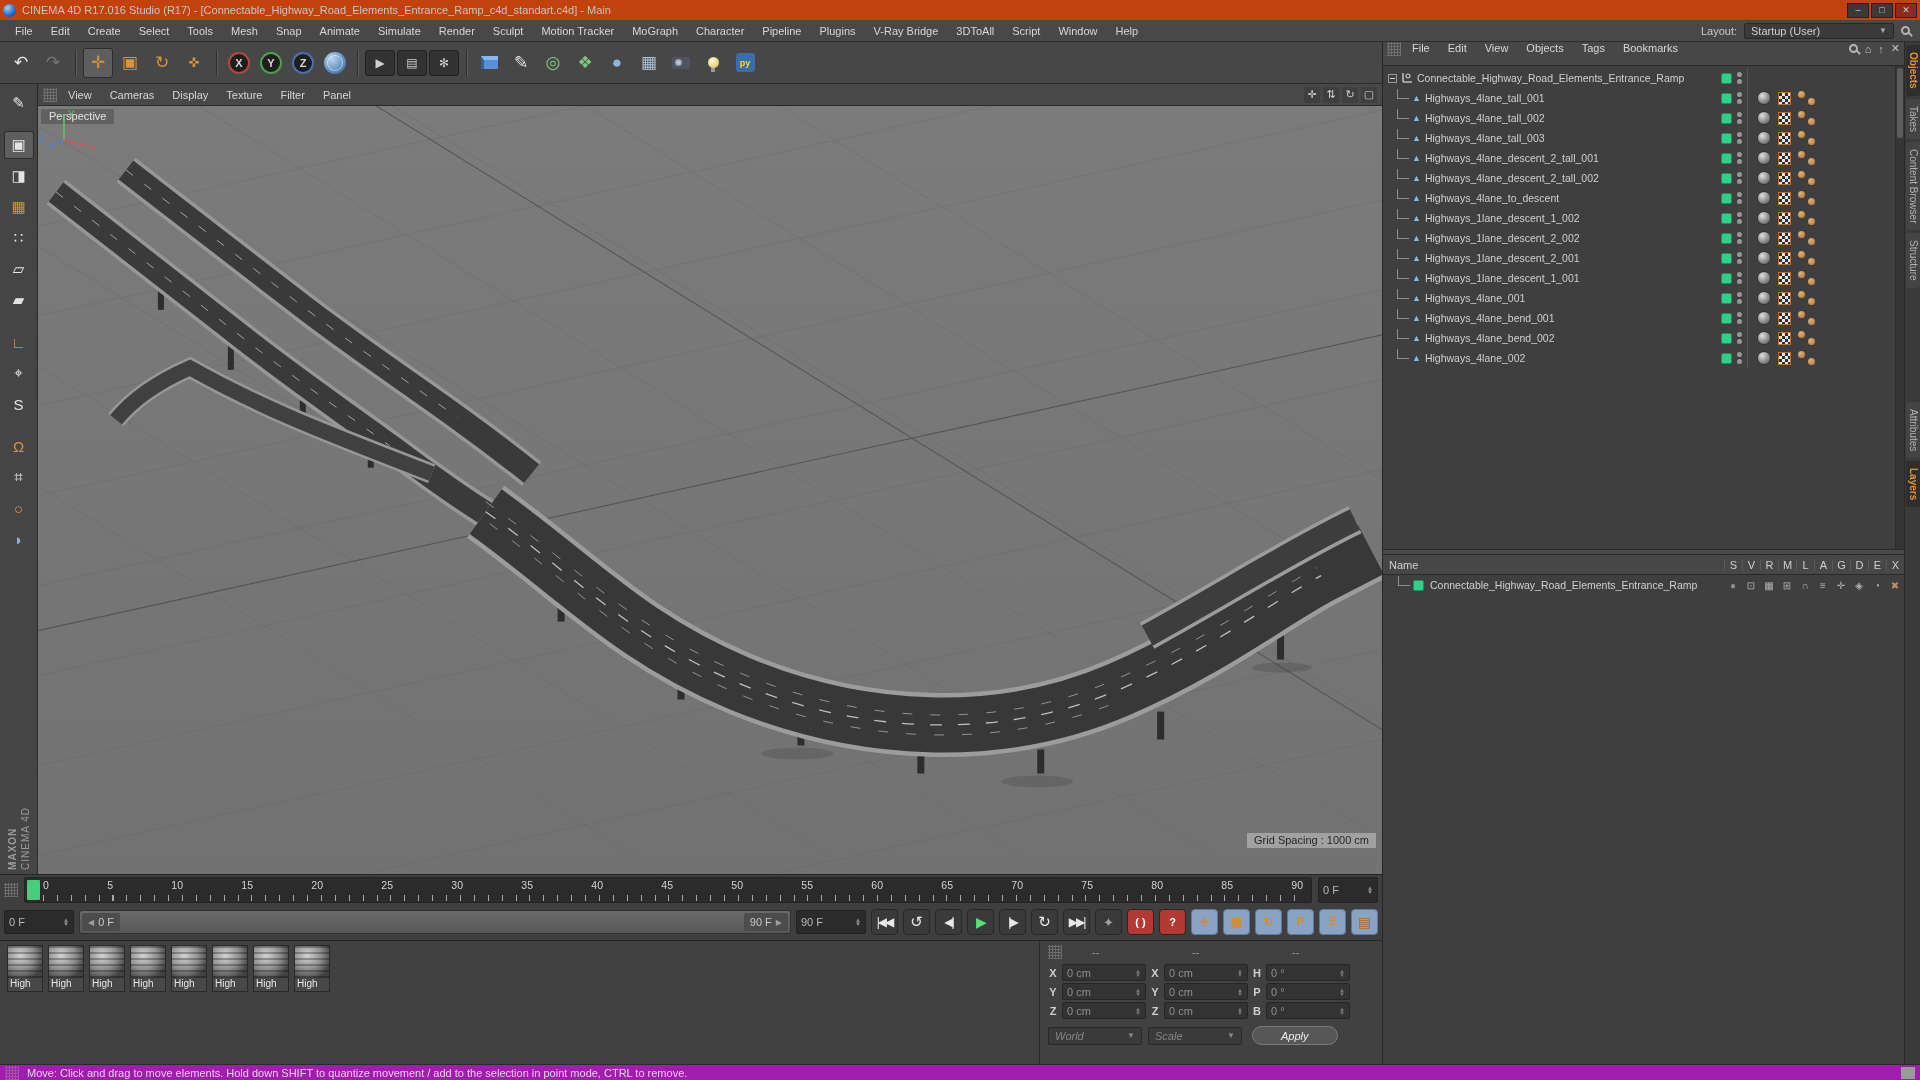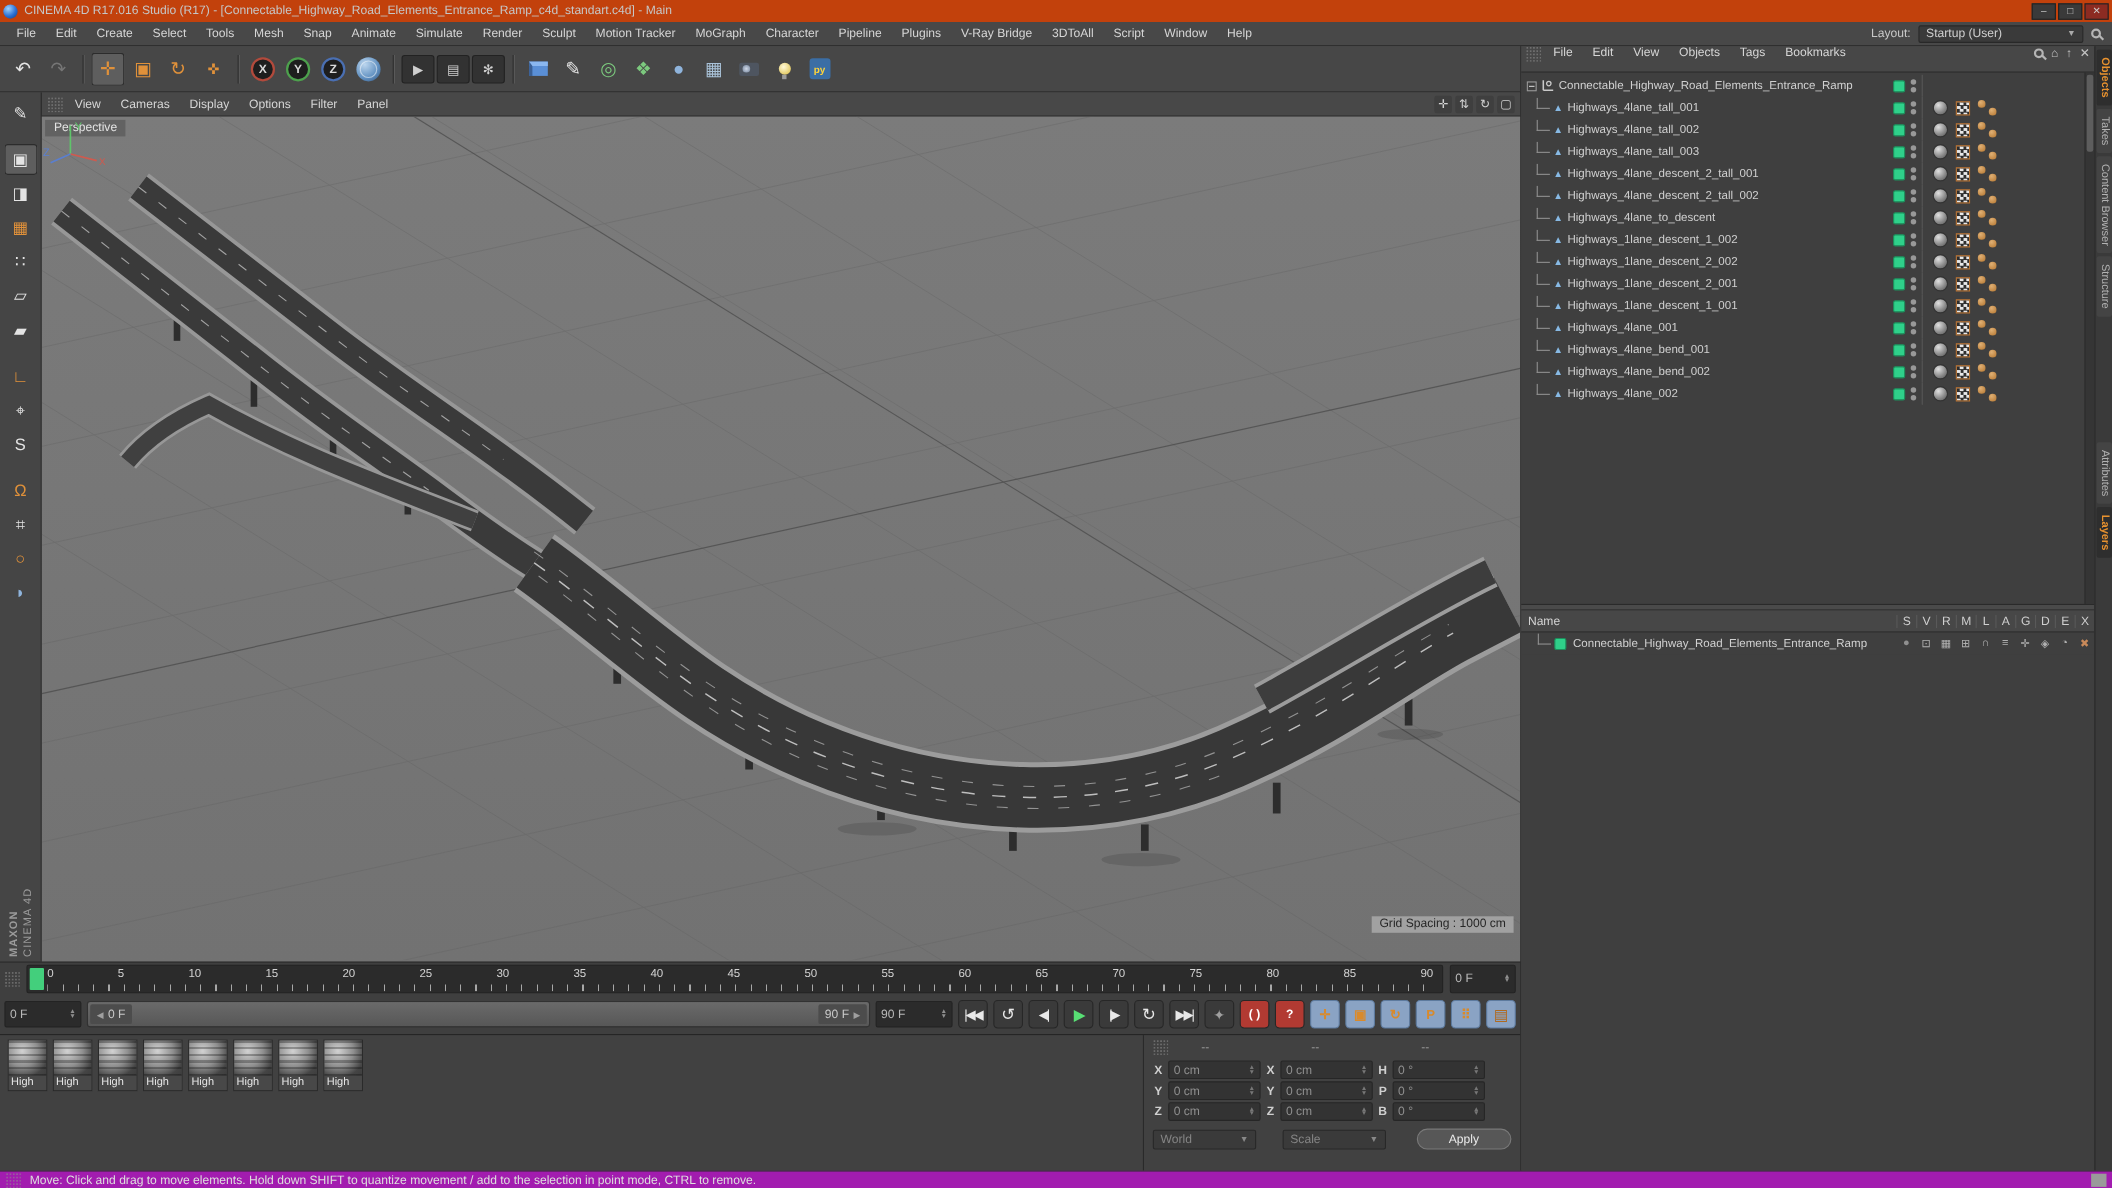--- a/index.html
+++ b/index.html
@@ -94,21 +94,21 @@
      repeating-linear-gradient(0deg,rgba(0,0,0,.28) 0 2px,transparent 2px 6px),
      radial-gradient(circle at 36% 30%,#d2d2d2,#8f8f8f 45%,#454545 78%,#3c3c3c);}
   .mat-label{height:13px;font-size:10px;color:#e6e6e6;padding:0 2px;overflow:hidden;white-space:nowrap;background:#484848;}
   .coords{flex:1;padding:3px 8px;display:flex;flex-direction:column;gap:3px;}
   .coord-head{display:flex;align-items:center;gap:4px;height:16px;color:#9b9b9b;}
   .coord-head .hh{width:96px;padding-left:26px;}
   .crow{display:flex;align-items:center;gap:4px;height:19px;}
   .clab{width:10px;text-align:center;color:#cfcfcf;font-weight:bold;}
   .cfield{width:84px;height:17px;background:#333;border:1px solid #262626;border-radius:2px;color:#8f8f8f;display:flex;align-items:center;padding:0 4px;}
   .cfield .spin{margin-left:auto;display:flex;flex-direction:column;line-height:4px;font-size:6px;color:#777;}
-  .coord-foot{display:flex;align-items:center;gap:24px;margin-top:3px;}
+  .coord-foot{display:flex;align-items:center;gap:6px;margin-top:3px;font-style:italic;}
   .cselect{width:94px;height:18px;background:#3a3a3a;border:1px solid #282828;border-radius:2px;color:#858585;display:flex;align-items:center;padding:0 6px;}
   .cselect .caret{margin-left:auto;font-size:8px;color:#888;}
   .apply-btn{margin-left:4px;height:19px;padding:0 28px;border-radius:10px;background:#575757;border:1px solid #7a7a7a;color:#ececec;display:flex;align-items:center;}
   
   .right-col{flex:1;display:flex;background:#3f3f3f;min-width:0;}
   .right-panels{flex:1;display:flex;flex-direction:column;min-width:0;}
   .pmenubar.right{height:24px;flex:0 0 24px;background:#474747;border-bottom:1px solid #2a2a2a;padding:0 4px;}
   .om-icons{margin-left:auto;display:flex;align-items:center;gap:7px;color:#c3c3c3;font-size:11px;}
   .om-body{flex:0 0 484px;display:flex;min-height:0;border-bottom:1px solid #2a2a2a;}
   .om-rows{flex:1;padding-top:2px;min-width:0;}
@@ -243,21 +243,21 @@
         <span class="tb" style="color:#8fb4dc">◗</span>
         <span class="branding">
           <span class="b1">MAXON</span>
           <span>CINEMA 4D</span>
         </span>
       </div>
 
       <div class="viewport-col">
         <div class="vp-menubar">
           <span class="grip"></span>
-          <span><span class="mi">View</span><span class="mi">Cameras</span><span class="mi">Display</span><span class="mi">Options</span><span class="mi">Filter</span><span class="mi">Panel</span></span>
+          <span><span class="mi">View</span><span class="mi">Cameras</span><span class="mi">Display</span><span class="mi">Texture</span><span class="mi">Filter</span><span class="mi">Panel</span></span>
           <span class="vp-nav">
             <span>✛</span>
             <span>⇅</span>
             <span>↻</span>
             <span>▢</span>
           </span>
         </div>
         <div class="vp-canvas">
           <svg viewBox="0 0 1345 768" preserveAspectRatio="none">
 

